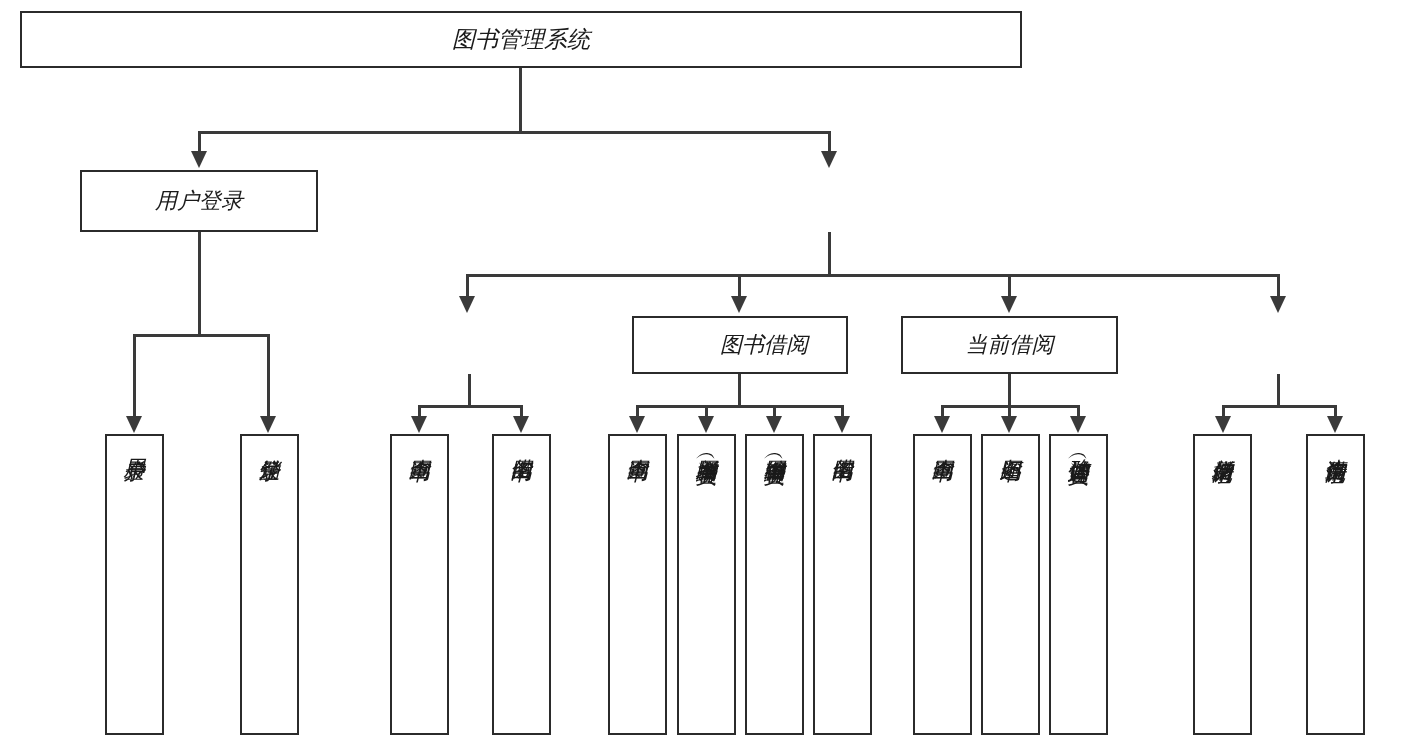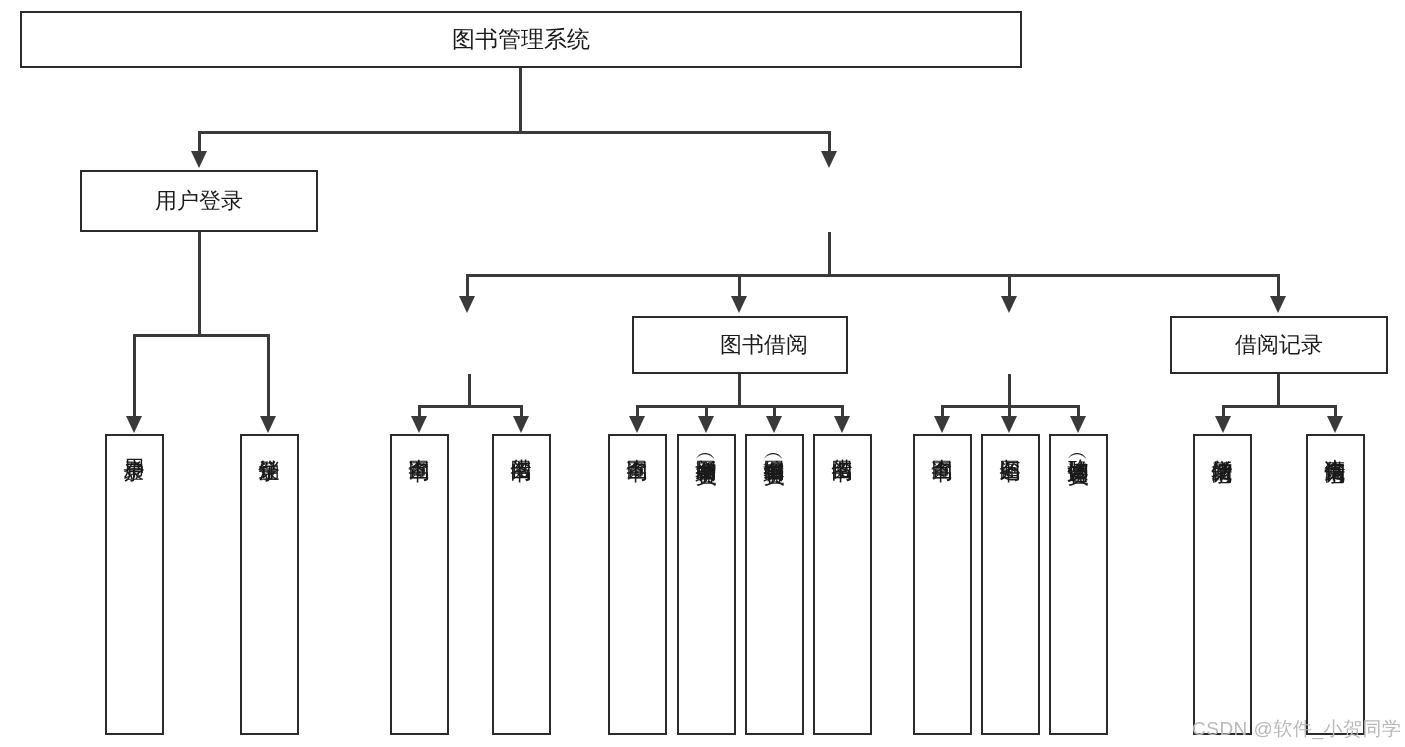--- a/index.html
+++ b/index.html
@@ -25,20 +25,21 @@
     background: #ffffff;
     display: flex;
     align-items: center;
     justify-content: center;
     color: #1a1a1a;
   }
   .node .lbl {
     display: block;
     line-height: 1.18;
     white-space: nowrap;
+    font-style: italic;
   }
   .node-root .lbl { font-size: 23px; }
   .node-l2 .lbl  { font-size: 22px; }
   .node-l3 .lbl  { font-size: 22px; }
 
   
   .node-leaf {
     align-items: flex-start;
     justify-content: center;
     padding-top: 6px;
@@ -119,22 +120,22 @@
   <div class="vline" style="left:738px; top:274px; width:3px; height:24px;"></div>
   <div class="arrow" style="left:731px; top:296px;"></div>
   <div class="vline" style="left:1008px; top:274px; width:3px; height:24px;"></div>
   <div class="arrow" style="left:1001px; top:296px;"></div>
   <div class="vline" style="left:1277px; top:274px; width:3px; height:24px;"></div>
   <div class="arrow" style="left:1270px; top:296px;"></div>
 
   <div class="node node-l3" style="left:632px; top:316px; width:216px; height:58px;padding-left:48px;">
     <span class="lbl">图书借阅</span>
   </div>
-  <div class="node node-l3" style="left:1170px; top:316px; width:218px; height:58px;">
-    <span class="lbl">借阅记录</span>
+  <div class="node node-l3" style="left:901px; top:316px; width:217px; height:58px;">
+    <span class="lbl">当前借阅</span>
   </div>
 
   <div class="vline" style="left:468px; top:374px; width:3px; height:33px;"></div>
   <div class="hline" style="left:418px; top:405px; width:105px; height:3px;"></div>
   <div class="vline" style="left:418px; top:405px; width:3px; height:13px;"></div>
   <div class="arrow" style="left:411px; top:416px;"></div>
   <div class="vline" style="left:520px; top:405px; width:3px; height:13px;"></div>
   <div class="arrow" style="left:513px; top:416px;"></div>
 
   <div class="vline" style="left:738px; top:374px; width:3px; height:33px;"></div>
@@ -201,15 +202,14 @@
     <span class="lbl">确认归还（管理员）</span>
   </div>
 
   <div class="node node-leaf" style="left:1193px; top:434px; width:59px; height:301px;">
     <span class="lbl">新增借阅记录</span>
   </div>
   <div class="node node-leaf" style="left:1306px; top:434px; width:59px; height:301px;">
     <span class="lbl">查询借阅记录</span>
   </div>
 
-  <div class="watermark" style="left:1192px; top:716px;">CSDN @软件_小贺同学</div>
 
 </div>
 
 </body></html>

